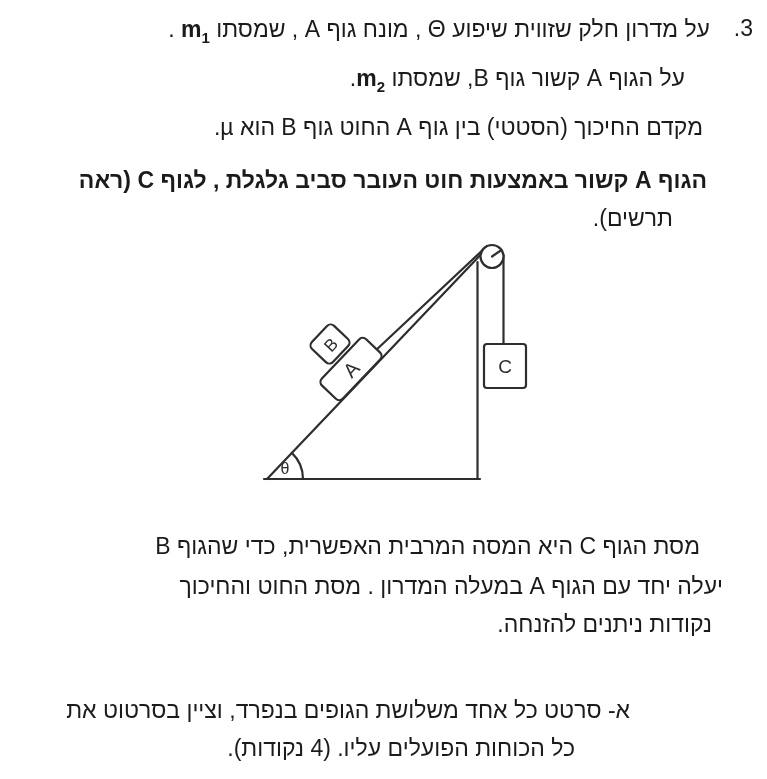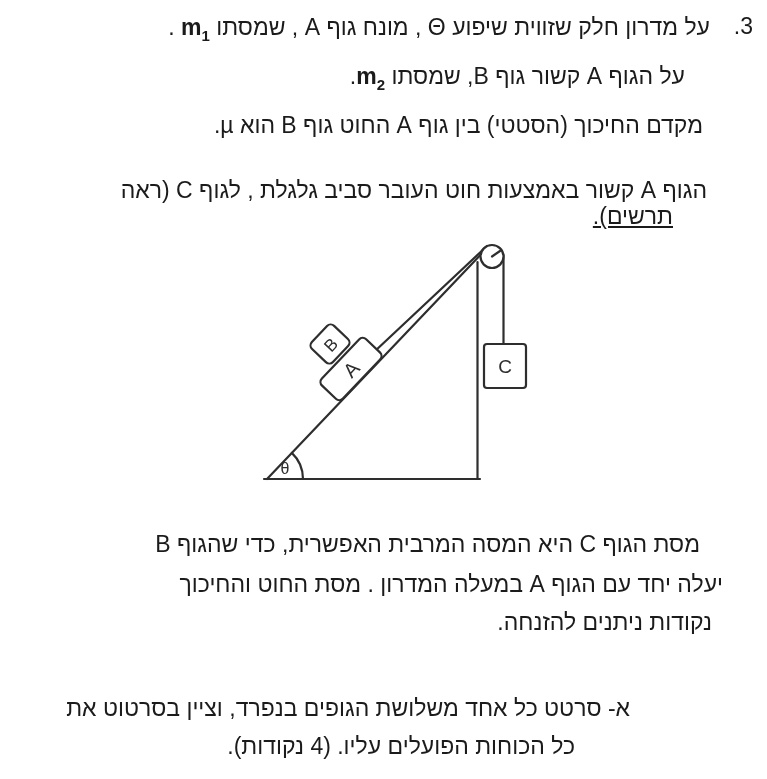--- a/index.html
+++ b/index.html
@@ -9,31 +9,31 @@
     position:relative;
     overflow:hidden;
     font-family:"Liberation Sans","DejaVu Sans",sans-serif;
     color:#1b1b1b;
   }
   .line {
     position:absolute;
     direction:rtl;
     white-space:nowrap;
     font-size:23px;
-    line-height:28px;
+    line-height:33px;
   }
   .mass { font-weight:700; }
   .mass sub { font-size:15px; font-weight:700; }
   
   .num  { top:12px;  right:14px;  }
   .l1   { top:13px;  right:57px;  }
   .l2   { top:62px;  right:82px;  }
   .l3   { top:111px; right:64px;  }
-  .l4   { top:176px; right:60px;  }
-  .l5   { top:202px; right:94px;text-decoration:underline;  }
+  .l4   { top:164px; right:60px;font-weight:bold;  }
+  .l5   { top:202px; right:94px;  }
   .l6   { top:530px; right:67px;  }
   .l7   { top:570px; right:44px;  }
   .l8   { top:608px; right:55px;  }
   .l9   { top:694px; right:137px;margin-left:36px; }
   .l10  { top:732px; right:192px; }
   .diagram {
     position:absolute;
     left:250px; top:233px;
     width:300px; height:256px;
   }

